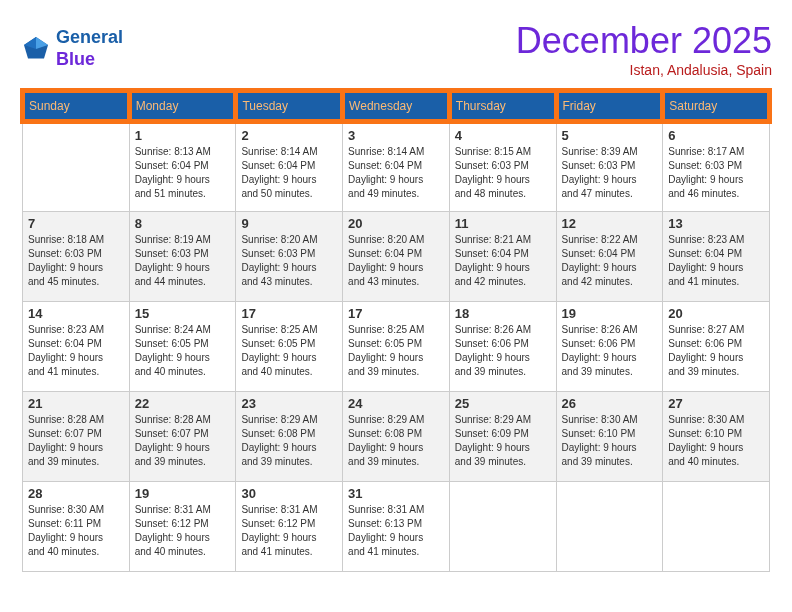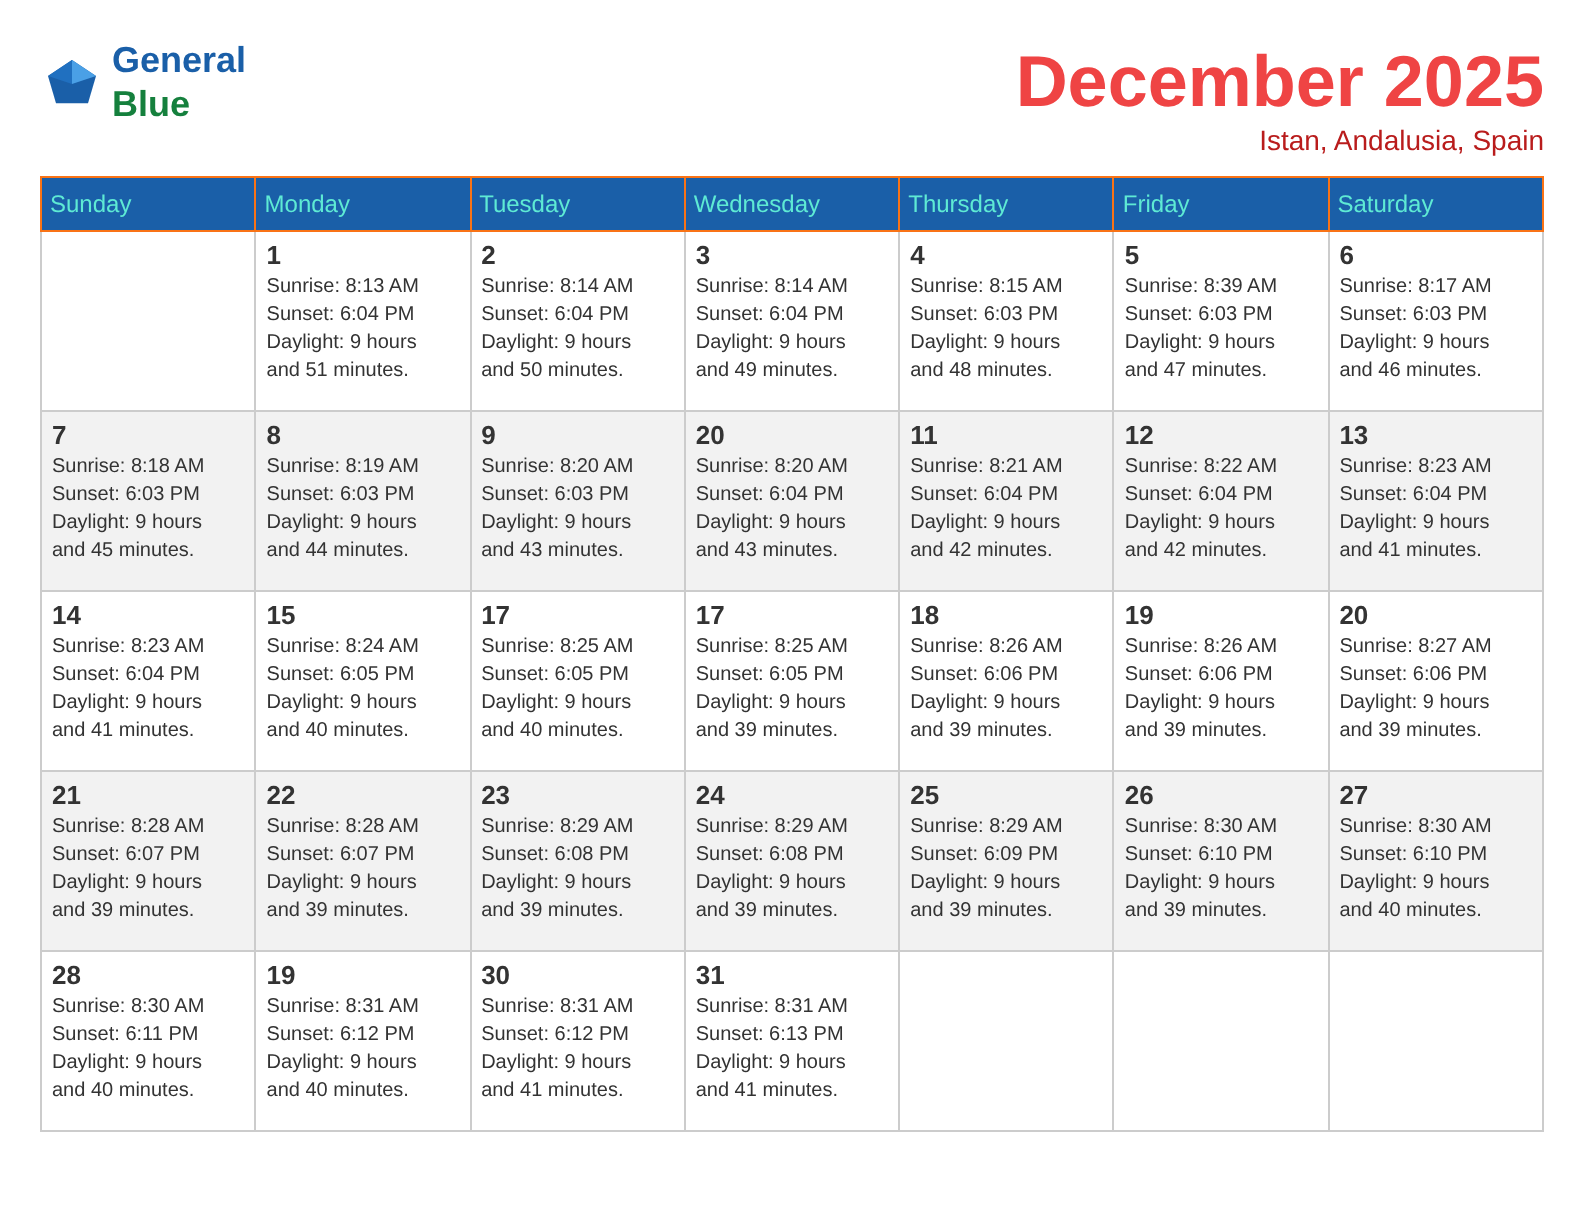--- a/index.html
+++ b/index.html
@@ -6,64 +6,64 @@
     body {
       font-family: Arial, sans-serif;
       background: #fff;
       width: 792px;
       min-height: 612px;
       padding: 20px;
     }
     .header-area {
       display: flex;
       justify-content: space-between;
-      align-items: flex-start;
+      align-items: center;
       margin-bottom: 10px;
     }
     .logo {
       display: flex;
       align-items: center;
       gap: 4px;
     }
     .logo-text {
       font-size: 18px;
       font-weight: bold;
       line-height: 1.2;
     }
     .logo-text span { color: #1a5fa8; }
-    .logo-text .blue { color: #15803d; }
+    .logo-text .blue { color: #6d28d9; }
     .logo-icon {
       width: 32px;
       height: 32px;
     }
     .title-area {
       text-align: right;
     }
     .month-title {
       font-size: 36px;
-      font-weight: bold;
-      color: #ef4444;
+      font-weight: normal;
+      color: #6d28d9;
     }
     .subtitle {
       font-size: 14px;
       color: #b91c1c;
     }
     table {
       width: 100%;
       border-collapse: collapse;
       font-size: 11px;
     }
     thead tr th {
       background-color: #1a5fa8;
-      color: #5eead4;
+      color: #fdba74;
       padding: 6px 4px;
       text-align: left;
       font-size: 12px;
       font-weight: normal;
-      border: 1px solid #f97316;
+      border: 5px solid #f97316;
     }
     tbody tr td {
       border: 1px solid #ccc;
       vertical-align: top;
       padding: 4px 5px;
       height: 90px;
       width: calc(100% / 7);
     }
     tbody tr td.empty {
       background: #f9f9f9;

